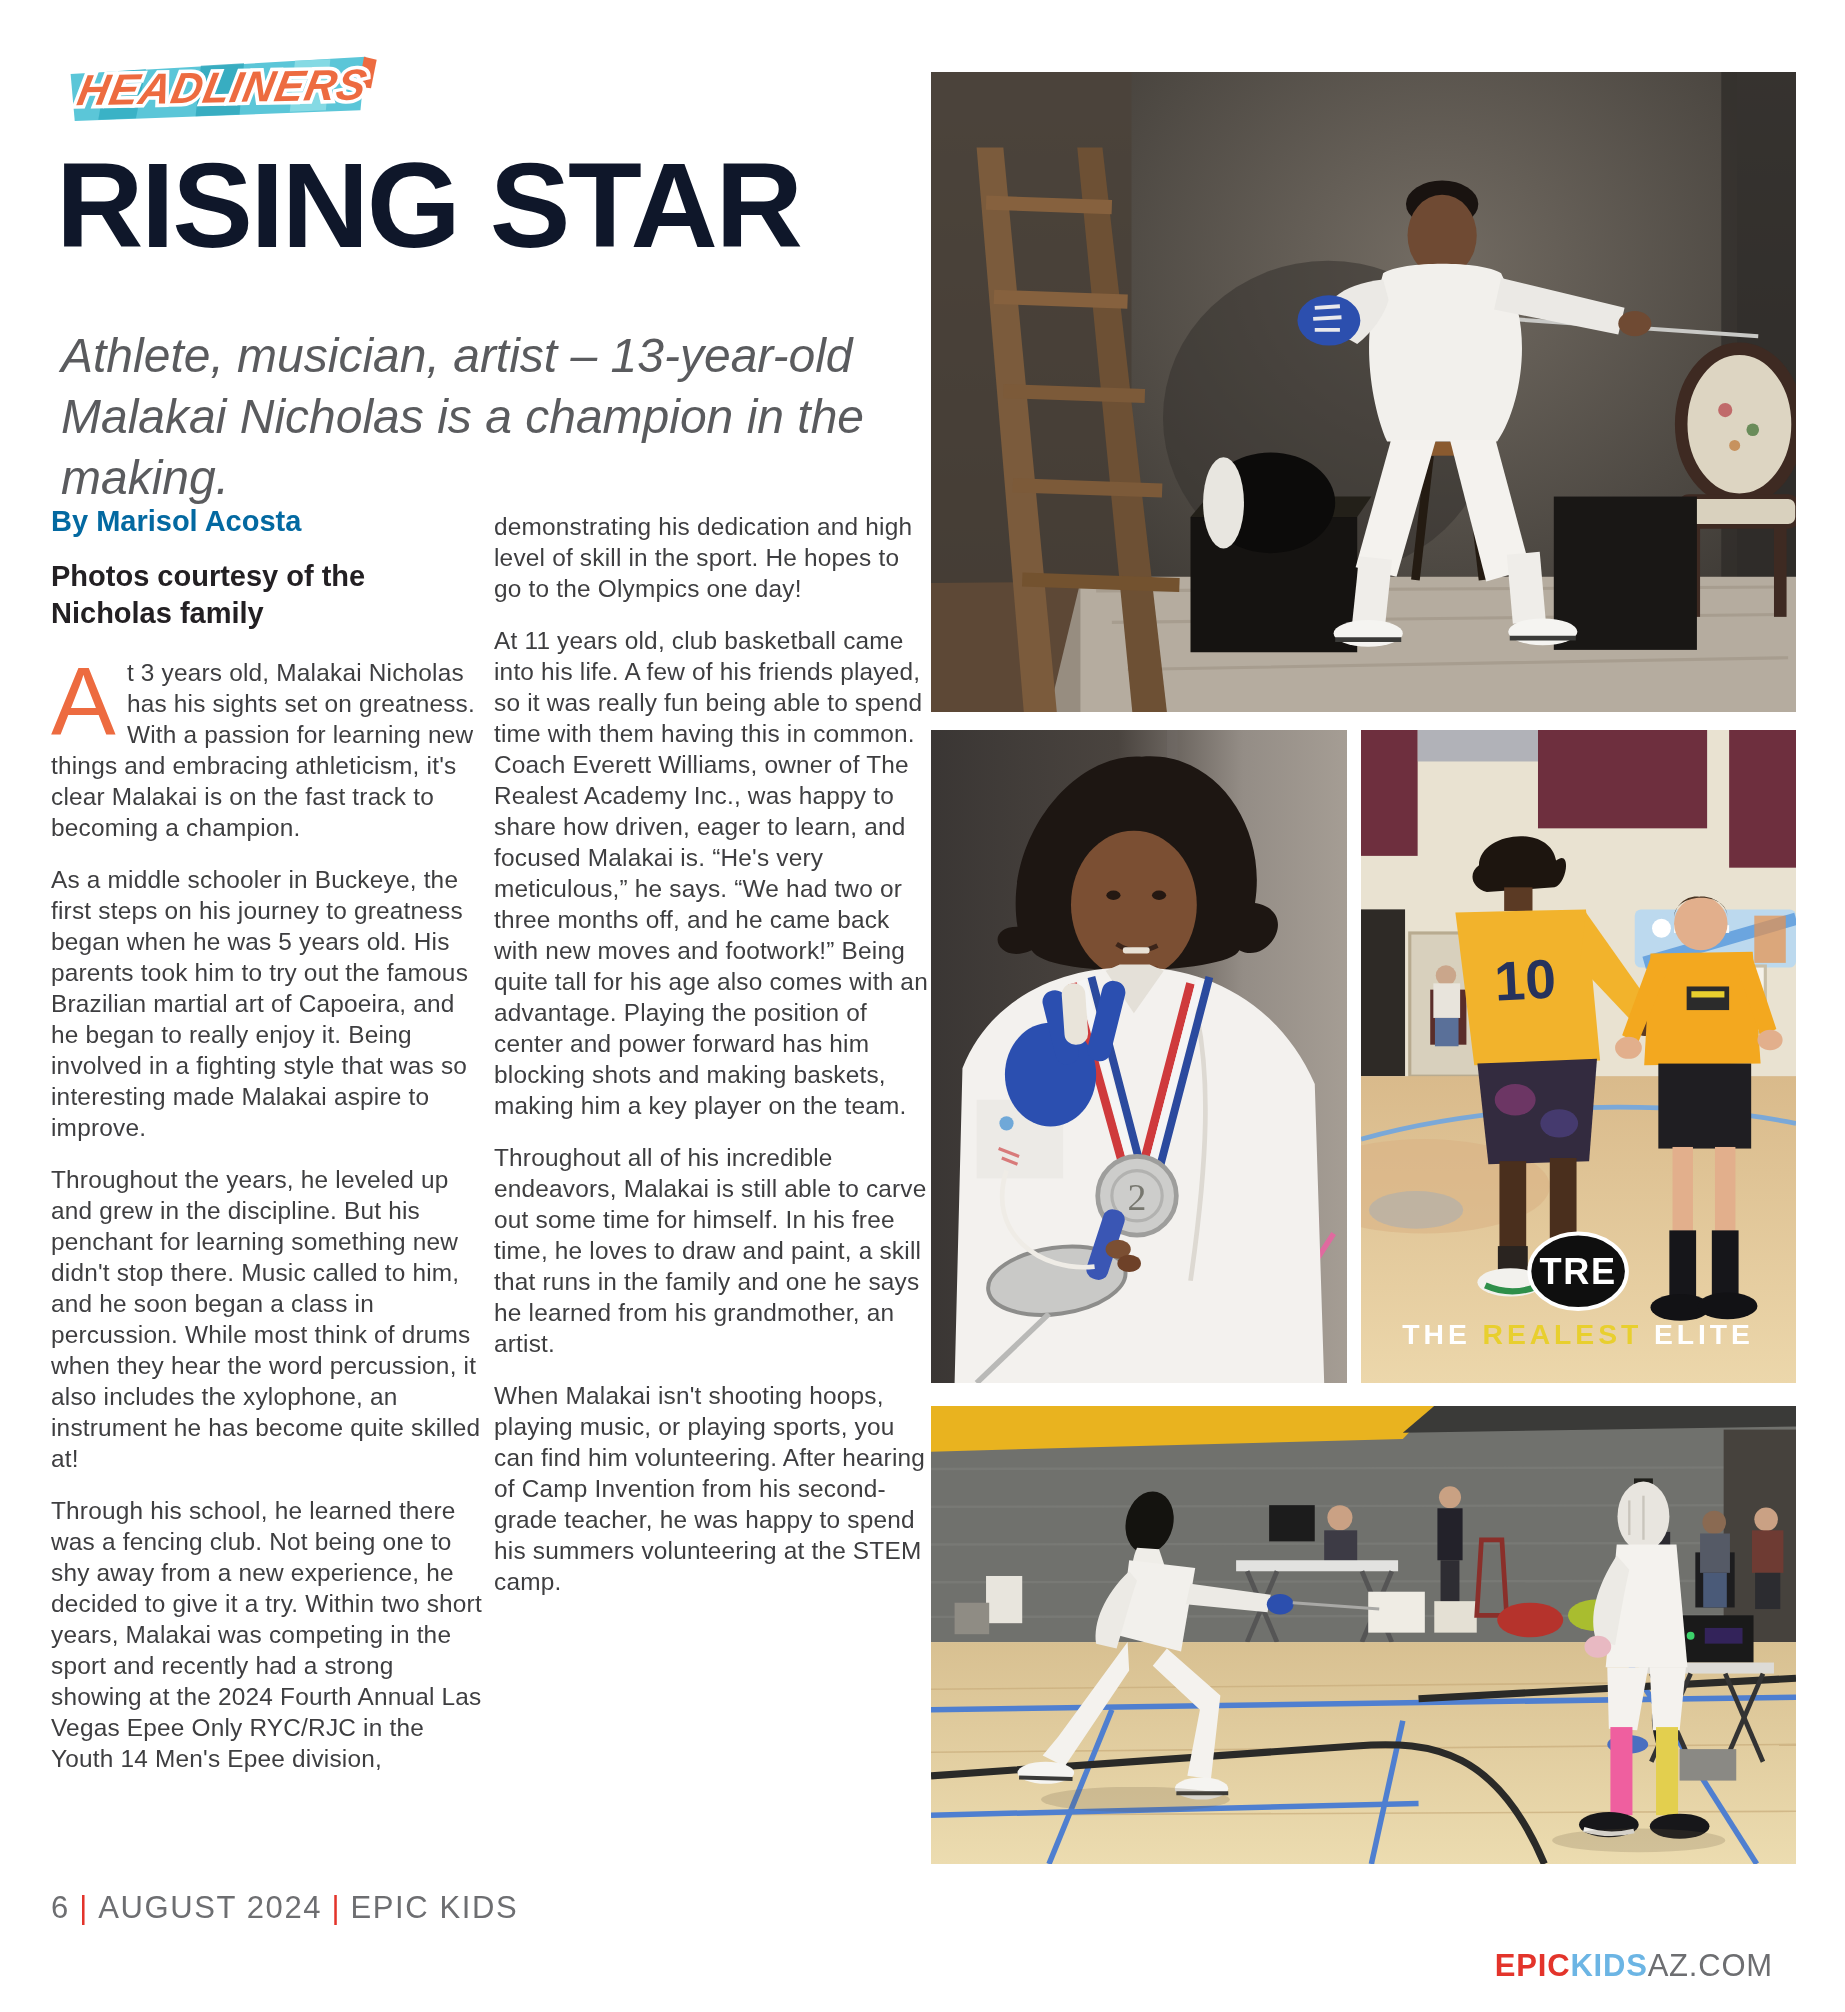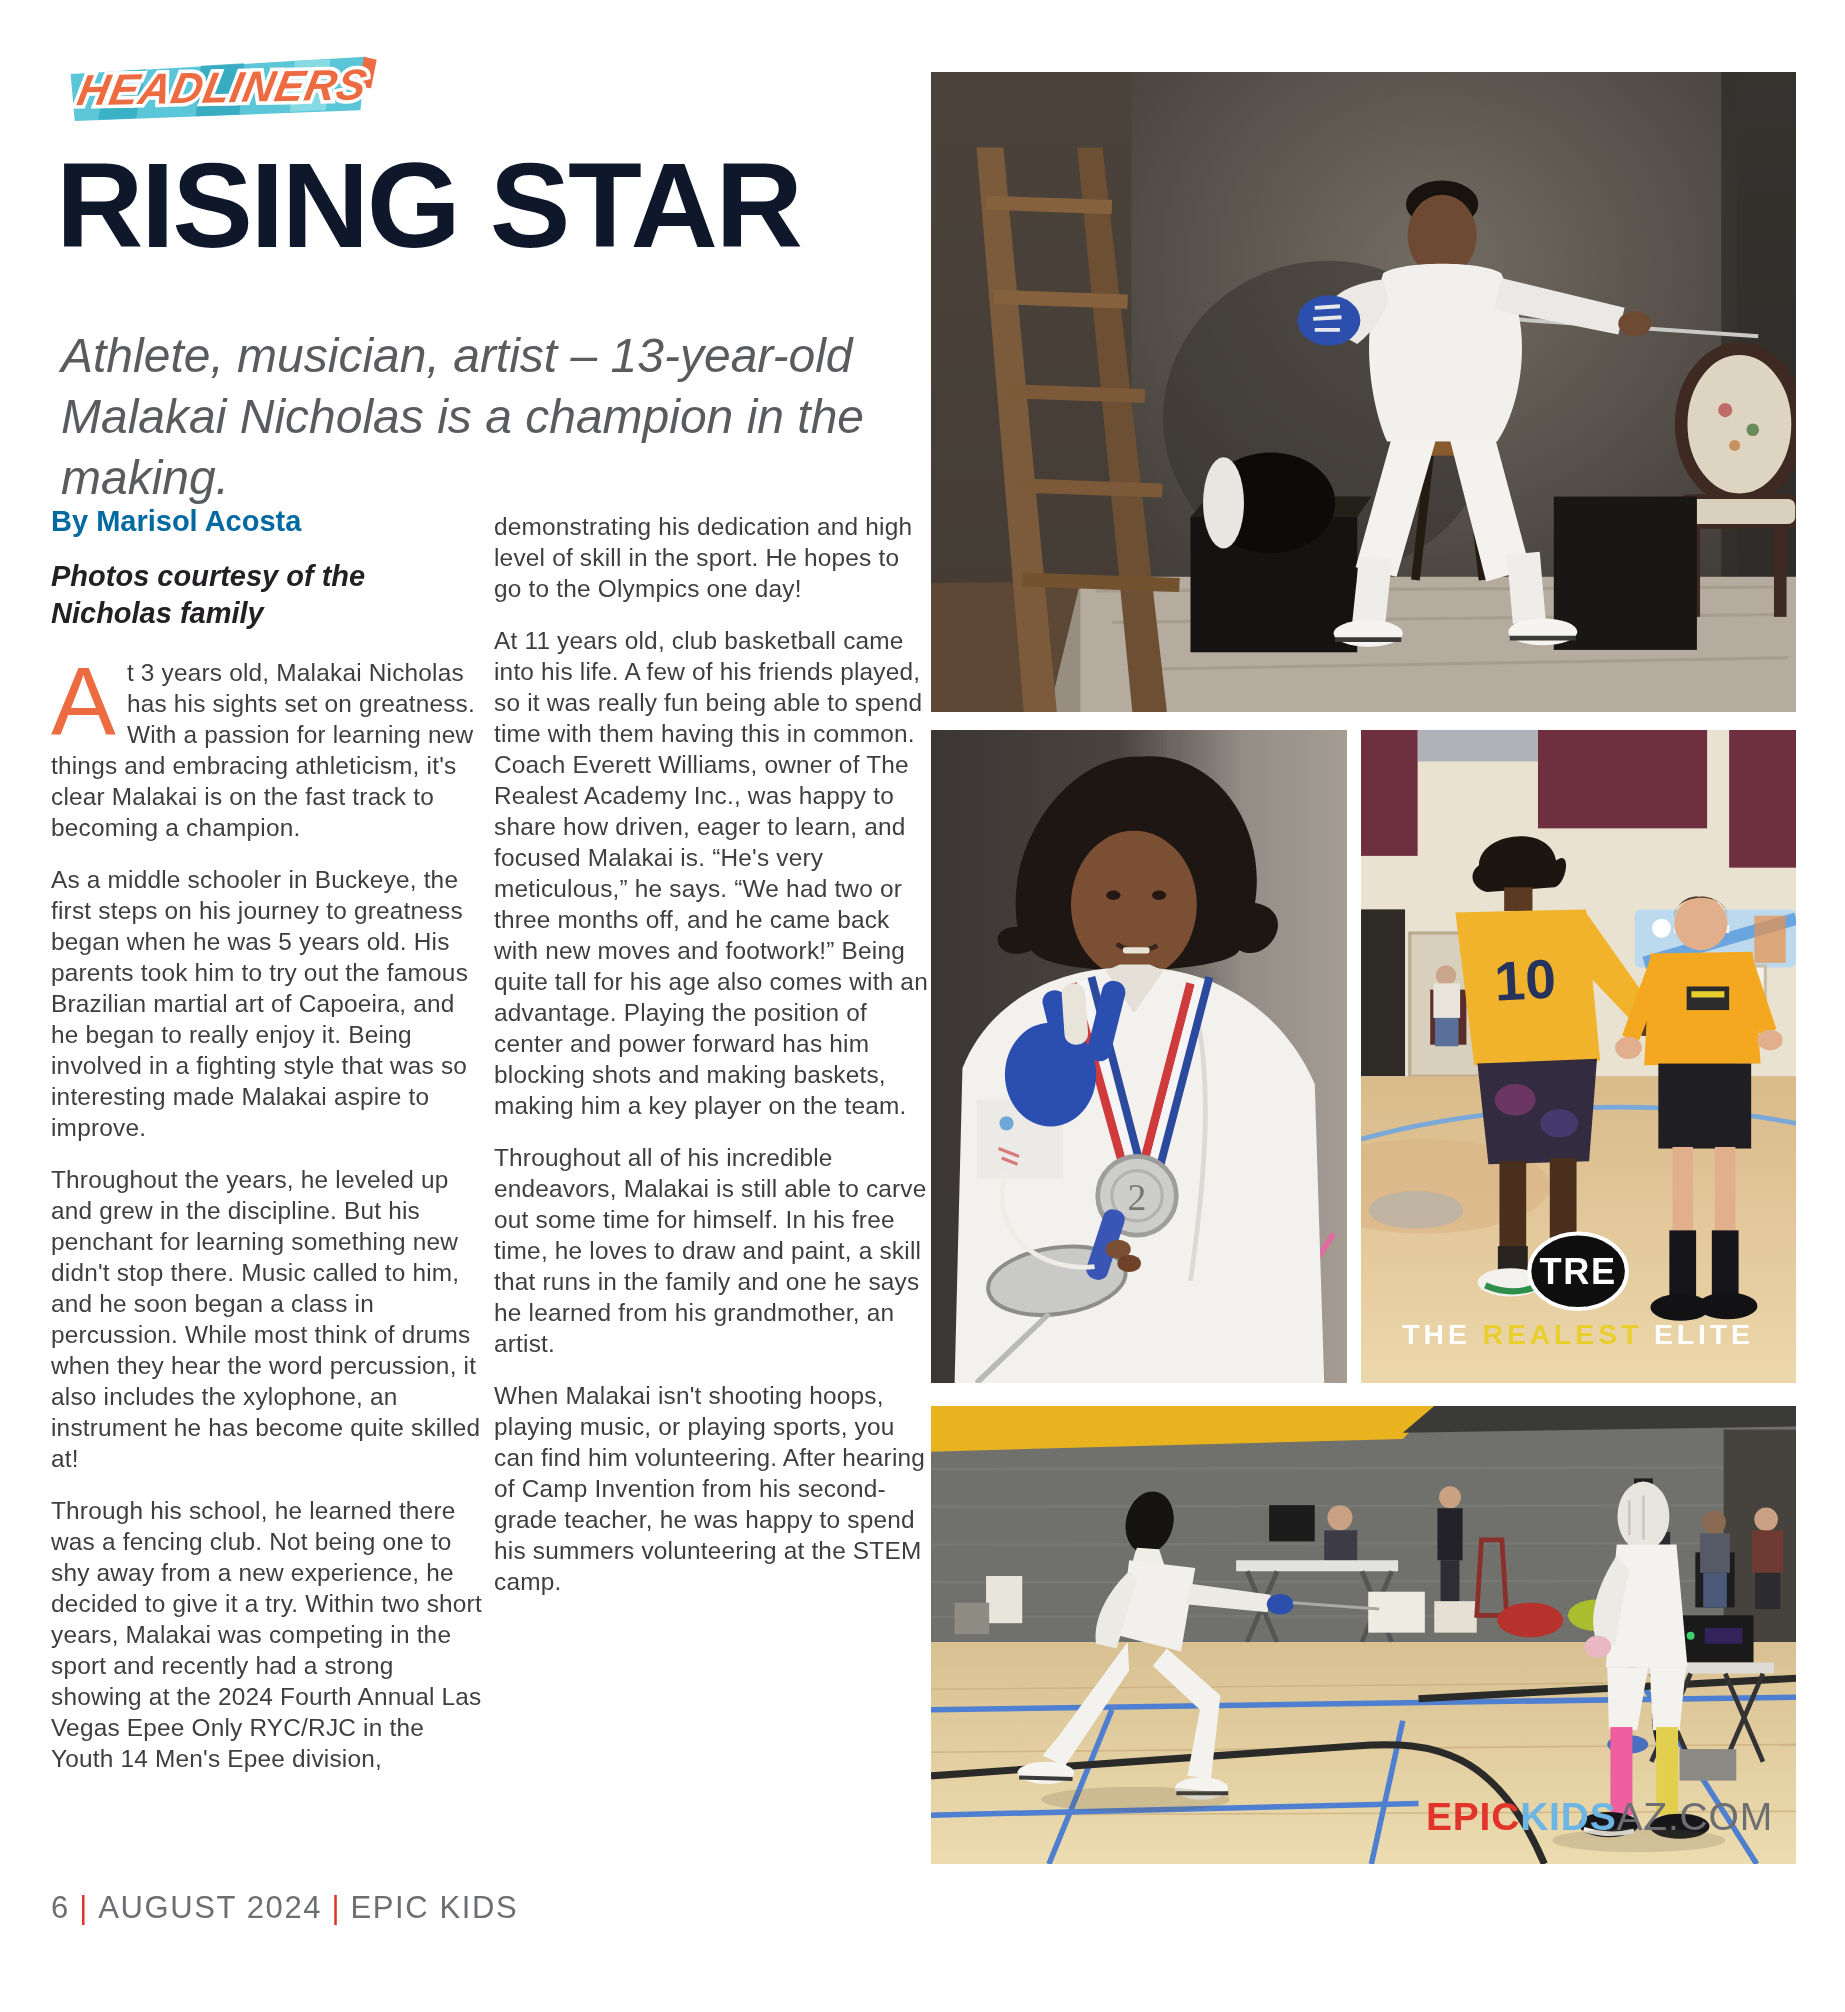--- a/index.html
+++ b/index.html
@@ -22,42 +22,42 @@
   .subtitle{
     position:absolute;left:49px;top:313px;width:896px;margin:12px;
     font-size:48px;line-height:61px;font-style:italic;font-weight:400;color:#5A5B5E;
   }
 
   
   .col{position:absolute;}
   .col1{left:51px;top:505px;width:431px;}
   .col2{left:494px;top:511px;width:436px;}
   .byline{font-size:29px;font-weight:700;color:#0369a1;margin:0 0 20.4px;}
-  .credit{font-size:29px;font-weight:700;color:#232023;line-height:37px;margin:0 0 25px;font-style:italic;}
+  .credit{font-size:29px;font-weight:700;color:#232023;line-height:37px;margin:0 0 25px;}
   .body{font-size:24.4px;line-height:31px;color:#3E3E40;margin:0 0 21px;letter-spacing:0.2px;}
   .dropcap{
     float:left;font-size:97px;line-height:77px;color:#ED6B40;
     padding:4.7px 11px 0 0;font-weight:400;
   }
 
   
   .photo{position:absolute;margin:0;padding:0;overflow:hidden;background:#ddd;}
   .photo svg{width:100%;height:100%;display:block;}
   .photo-top{left:931px;top:72px;width:865px;height:640px;}
   .photo-medal{left:931px;top:730px;width:416px;height:653px;}
   .photo-basketball{left:1361px;top:730px;width:435px;height:653px;}
   .photo-bout{left:931px;top:1406px;width:865px;height:458px;}
 
   
   .footer-left{
     position:absolute;left:51px;top:1890px;font-size:31px;color:#6D6E71;letter-spacing:1.6px;
   }
   .footer-left .sep{color:#E3342B;padding:0 9.4px;}
   .footer-right{
-    position:absolute;top:1795px;right:72px;font-size:39px;letter-spacing:0.8px;white-space:nowrap;text-align:center;
+    position:absolute;top:1948px;right:72px;font-size:31px;letter-spacing:0.8px;white-space:nowrap;text-align:center;
   }
   .site-epic{color:#E3342B;font-weight:700;}
   .site-kids{color:#6CB5E4;font-weight:700;}
   .site-domain{color:#6D6E71;font-weight:400;}
 </style>
 </head>
 <body>
 
 <div class="page">
 

